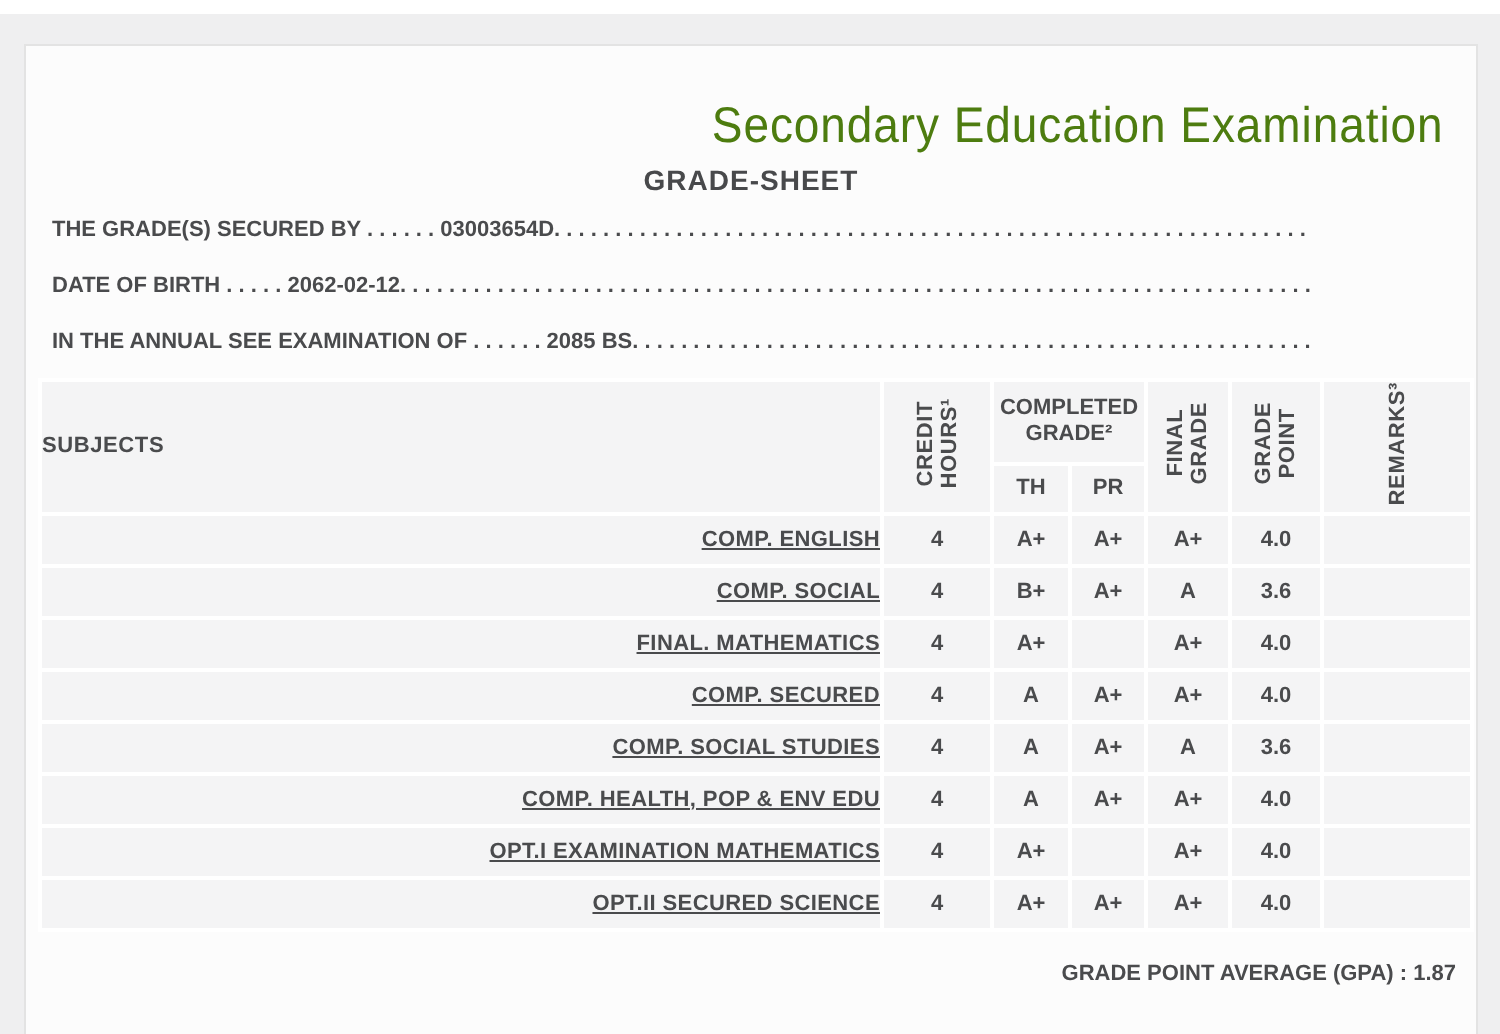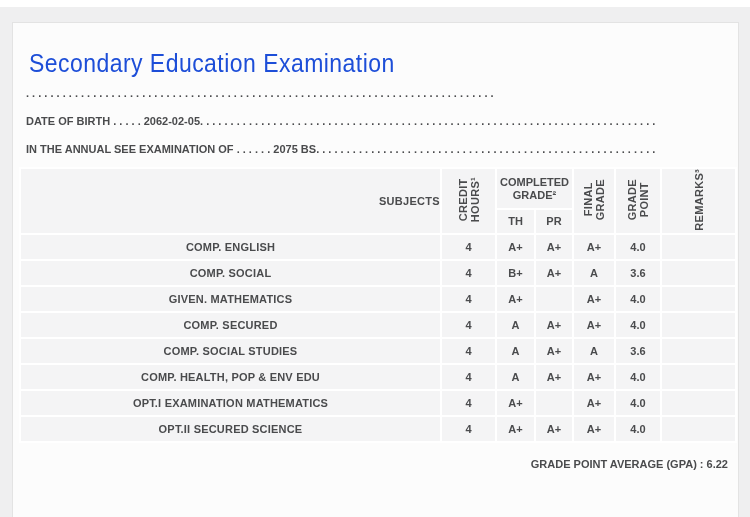--- a/index.html
+++ b/index.html
@@ -14,24 +14,24 @@
   .card {
     position: absolute;
     left: 12px; top: 22px;
     width: 727px; height: 520px;
     background: #fcfcfc;
     border: 1px solid #e3e3e3;
     box-sizing: border-box;
   }
   .page-title {
     margin-top: 26px;
-    text-align: left;
+    text-align: right;
     line-height: 28px;
     font-size: 25px;
-    color: #1d4ed8;
+    color: #4d7c0f;
     letter-spacing: 0.5px;
   }
   .page-title span { display: inline-block; transform: scaleX(0.92); transform-origin: center; }
   .page-subtitle {
     margin-top: 4px;
     text-align: center;
     line-height: 18px;
     font-size: 14px;
     font-weight: bold;
     letter-spacing: 0.5px;
@@ -61,42 +61,43 @@
   }
   table.results th, table.results td {
     background: #f4f4f5;
     font-size: 11px;
     font-weight: bold;
     color: #4a4b4d;
     padding: 0;
     overflow: hidden;
   }
   th.subjects-h {
-    text-align: right;
+    text-align: left;
     padding-left: 6px;
     vertical-align: middle;
     letter-spacing: 0.3px;
   }
   th.head-cell { text-align: center; vertical-align: middle; }
   th.obtained-h { height: 38px; text-align: center; vertical-align: middle; line-height: 13px; white-space: pre-line; }
   th.sub-h { height: 22px; text-align: center; vertical-align: middle; }
   .rot {
     display: inline-block;
     writing-mode: vertical-rl;
     transform: rotate(180deg);
     white-space: pre-line;
     line-height: 12px;
     letter-spacing: 0.3px;
   }
   td.subject-cell {
-    text-align: center;
+    text-align: right;
     padding-left: 6px;
     height: 24px;
     vertical-align: middle;
     letter-spacing: 0.2px;
+    text-decoration: underline;
   }
   td.val-cell { text-align: center; height: 24px; vertical-align: middle; }
   .footer-block {
     margin-top: 14px;
     padding-right: 10px;
     text-align: right;
     font-size: 11px;
     font-weight: bold;
     color: #4a4b4d;
   }
@@ -107,31 +108,33 @@
 <body>
 
 <div class="top-strip"></div>
 
 <div class="card">
 
   <div class="page-title">
     <span>Secondary Education Examination</span>
   </div>
 
+  <div class="page-subtitle">GRADE-SHEET</div>
 
   <div class="info-block">
     <div class="info-line">
+      <span class="head">THE GRADE(S) SECURED BY . . . . . . 03003654D</span>
       <span class="fill"> . . . . . . . . . . . . . . . . . . . . . . . . . . . . . . . . . . . . . . . . . . . . . . . . . . . . . . . . . . . . . . . . . . . . . . . . . . . . .</span>
     </div>
     <div class="info-line">
-      <span class="head">DATE OF BIRTH . . . . . 2062-02-05</span>
+      <span class="head">DATE OF BIRTH . . . . . 2062-02-12</span>
       <span class="fill"> . . . . . . . . . . . . . . . . . . . . . . . . . . . . . . . . . . . . . . . . . . . . . . . . . . . . . . . . . . . . . . . . . . . . . . . . . . . . .</span>
     </div>
     <div class="info-line">
-      <span class="head">IN THE ANNUAL SEE EXAMINATION OF . . . . . . 2075 BS</span>
+      <span class="head">IN THE ANNUAL SEE EXAMINATION OF . . . . . . 2085 BS</span>
       <span class="fill"> . . . . . . . . . . . . . . . . . . . . . . . . . . . . . . . . . . . . . . . . . . . . . . . . . . . . . . . . . . . . . . . . . . . . . . . . . . . . .</span>
     </div>
   </div>
 
   <table class="results">
     <colgroup>
       <col style="width:419px">
         <col style="width:53px">
         <col style="width:37px">
         <col style="width:36px">
@@ -169,21 +172,21 @@
     <tr>
       <td class="subject-cell">COMP. SOCIAL</td>
       <td class="val-cell">4</td>
       <td class="val-cell">B+</td>
       <td class="val-cell">A+</td>
       <td class="val-cell">A</td>
       <td class="val-cell">3.6</td>
       <td class="val-cell"></td>
     </tr>
     <tr>
-      <td class="subject-cell">GIVEN. MATHEMATICS</td>
+      <td class="subject-cell">FINAL. MATHEMATICS</td>
       <td class="val-cell">4</td>
       <td class="val-cell">A+</td>
       <td class="val-cell"></td>
       <td class="val-cell">A+</td>
       <td class="val-cell">4.0</td>
       <td class="val-cell"></td>
     </tr>
     <tr>
       <td class="subject-cell">COMP. SECURED</td>
       <td class="val-cell">4</td>
@@ -226,16 +229,16 @@
       <td class="val-cell">A+</td>
       <td class="val-cell">A+</td>
       <td class="val-cell">A+</td>
       <td class="val-cell">4.0</td>
       <td class="val-cell"></td>
     </tr>
   </tbody>
     </table>
 
   <div class="footer-block">
-    <div class="gpa-line">GRADE POINT AVERAGE (GPA) : 6.22</div>
+    <div class="gpa-line">GRADE POINT AVERAGE (GPA) : 1.87</div>
   </div>
 
 </div>
 
 </body></html>

